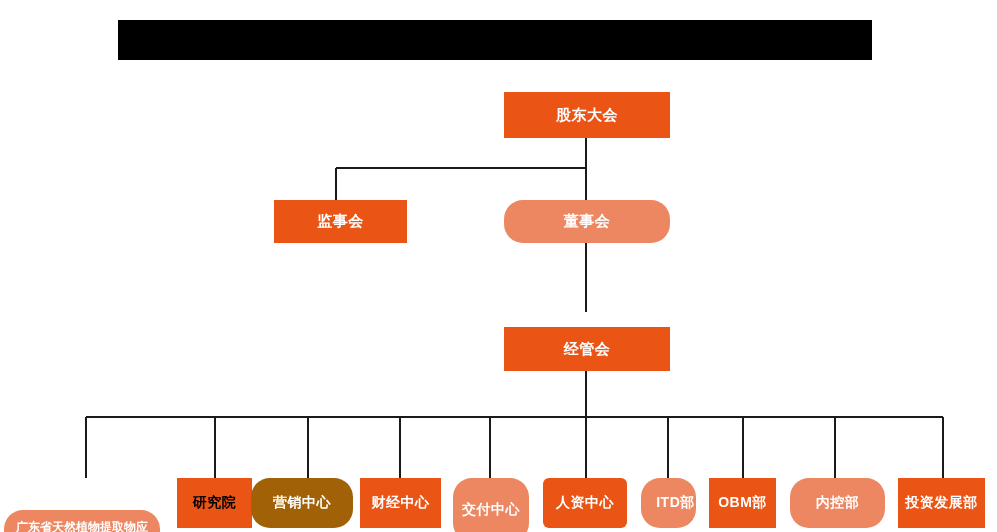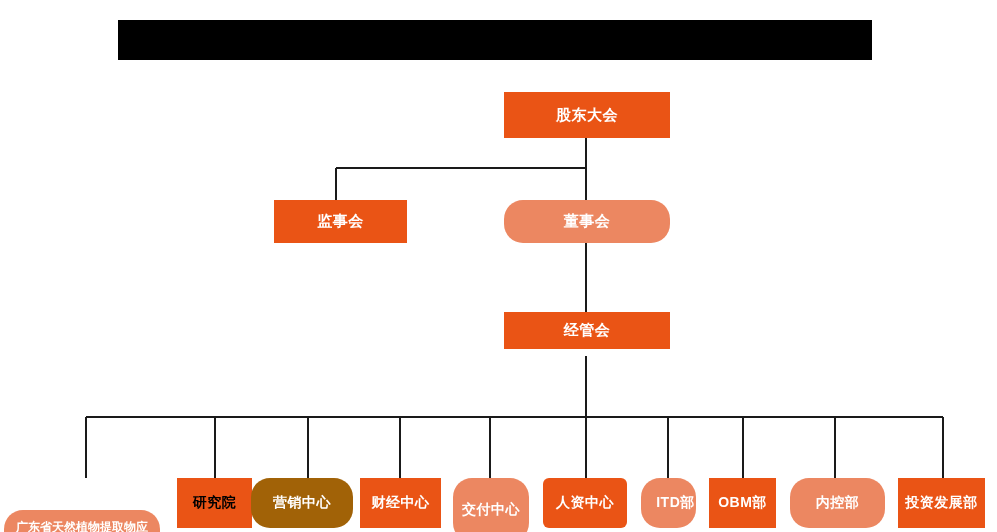--- a/index.html
+++ b/index.html
@@ -77,21 +77,21 @@
       <line x1="586" y1="417" x2="586" y2="478" stroke="#1a1a1a" stroke-width="2" shape-rendering="crispEdges"></line>
       <line x1="668" y1="417" x2="668" y2="478" stroke="#1a1a1a" stroke-width="2" shape-rendering="crispEdges"></line>
       <line x1="743" y1="417" x2="743" y2="478" stroke="#1a1a1a" stroke-width="2" shape-rendering="crispEdges"></line>
       <line x1="835" y1="417" x2="835" y2="478" stroke="#1a1a1a" stroke-width="2" shape-rendering="crispEdges"></line>
       <line x1="943" y1="417" x2="943" y2="478" stroke="#1a1a1a" stroke-width="2" shape-rendering="crispEdges"></line>
     </svg>
 
 <div class="node dark lvl1" style="left: 504px; top: 92px; width: 166px; height: 46px; background: rgb(234, 84, 21); color: rgb(255, 255, 255);"><span>股东大会</span></div>
     <div class="node dark lvl2" style="left: 255px; top: 200px; width: 133px; height: 43px; background: rgb(234, 84, 21); color: rgb(255, 255, 255); margin-left: 19px;"><span>监事会</span></div>
     <div class="node light lvl2" style="left: 504px; top: 200px; width: 166px; height: 43px; background: rgb(236, 135, 97); color: rgb(255, 255, 255);"><span>董事会</span></div>
-    <div class="node dark lvl3" style="left: 504px; top: 312px; width: 166px; height: 37px; background: rgb(234, 84, 21); color: rgb(255, 255, 255);"><span>经管会</span></div>
+    <div class="node dark lvl3" style="left: 504px; top: 327px; width: 166px; height: 44px; background: rgb(234, 84, 21); color: rgb(255, 255, 255);"><span>经管会</span></div>
     <div class="node light lvl4 leaf small" style="left: 4px; top: 478px; width: 156px; height: 50px; background: rgb(236, 135, 97); color: rgb(255, 255, 255);"><span>广东省天然植物提取物应
 用工程技术研究中心</span></div>
     <div class="node dark lvl4 leaf" style="left: 177px; top: 478px; width: 75px; height: 50px; background: rgb(234, 84, 21); color: #000000;"><span>研究院</span></div>
     <div class="node light lvl4 leaf" style="left: 251px; top: 478px; width: 102px; height: 50px; background: #a16207; color: rgb(255, 255, 255);"><span>营销中心</span></div>
     <div class="node dark lvl4 leaf" style="left: 360px; top: 478px; width: 81px; height: 50px; background: rgb(234, 84, 21); color: rgb(255, 255, 255);"><span>财经中心</span></div>
     <div class="node light lvl4 leaf" style="left: 453px; top: 478px; width: 76px; height: 64px; background: rgb(236, 135, 97); color: rgb(255, 255, 255);"><span>交付中心</span></div>
     <div class="node dark lvl4 leaf" style="left: 543px; top: 478px; width: 84px; height: 50px; background: rgb(234, 84, 21); color: rgb(255, 255, 255); border-radius: 6px;"><span>人资中心</span></div>
     <div class="node light lvl4 leaf" style="left: 641px; top: 478px; width: 55px; height: 50px; background: rgb(236, 135, 97); color: rgb(255, 255, 255); padding-left: 14px;"><span>ITD部</span></div>
     <div class="node dark lvl4 leaf" style="left: 709px; top: 478px; width: 67px; height: 50px; background: rgb(234, 84, 21); color: rgb(255, 255, 255);"><span>OBM部</span></div>
     <div class="node light lvl4 leaf" style="left: 790px; top: 478px; width: 95px; height: 50px; background: rgb(236, 135, 97); color: rgb(255, 255, 255);"><span>内控部</span></div>

